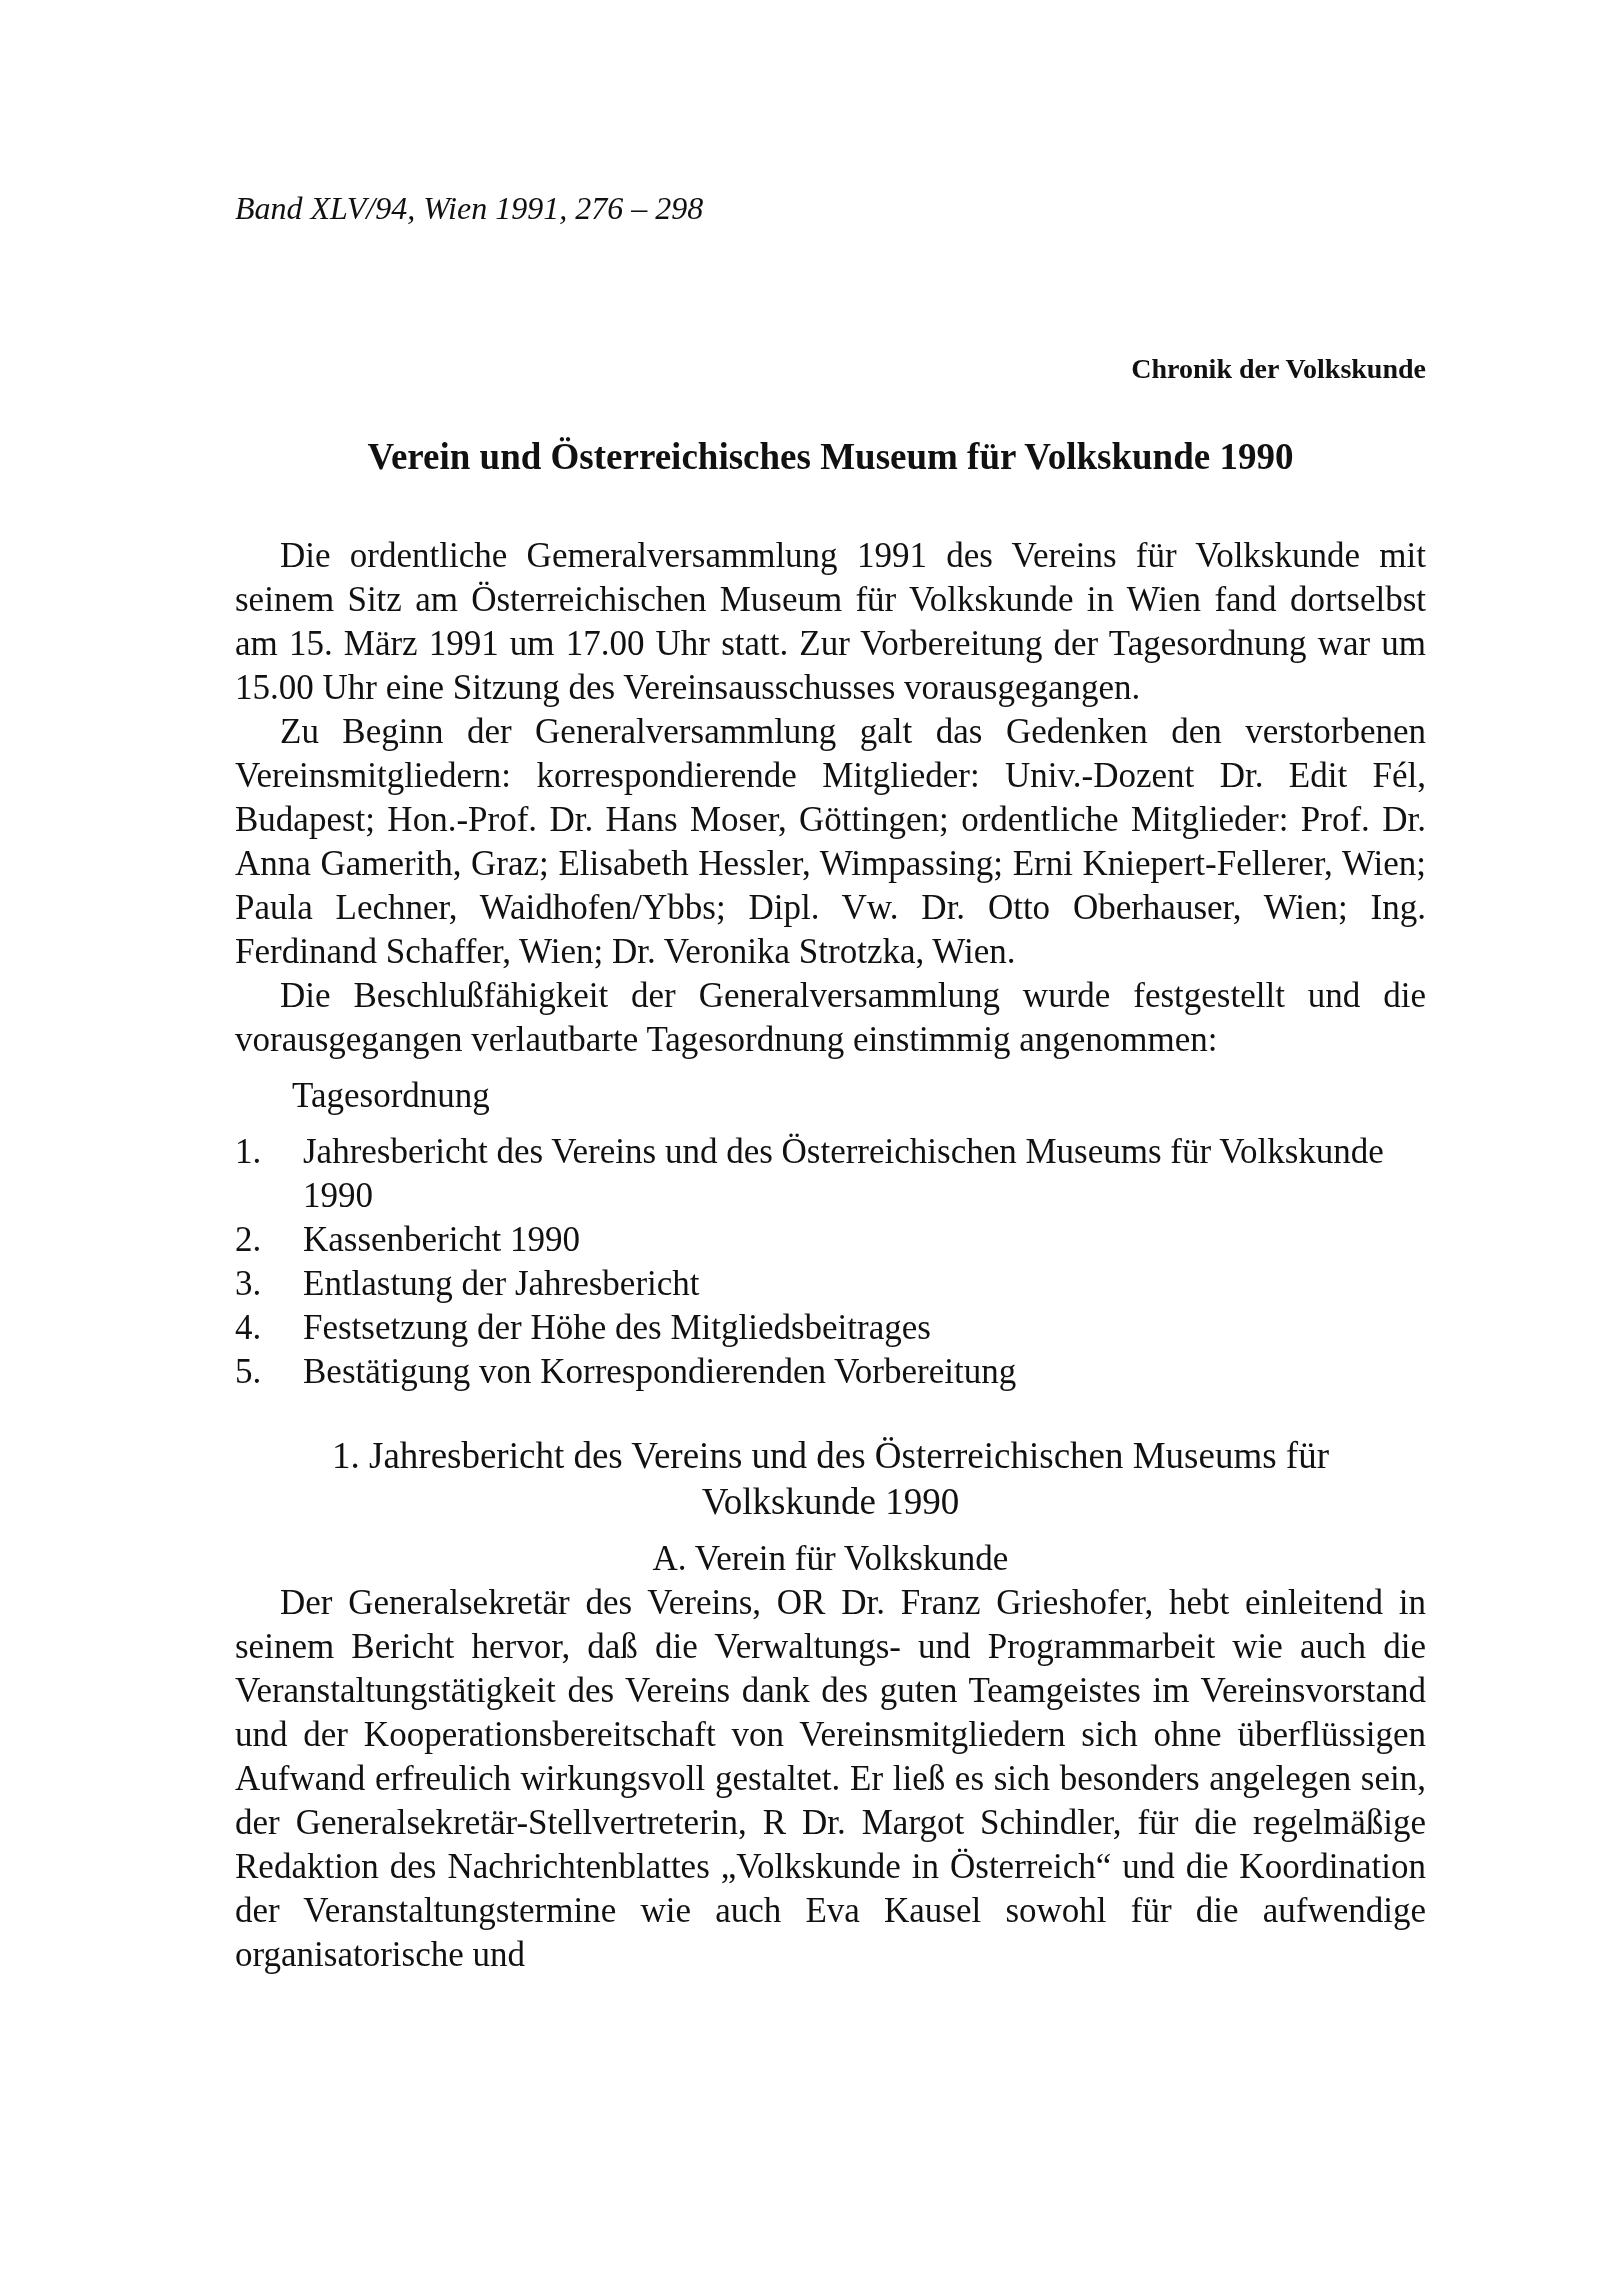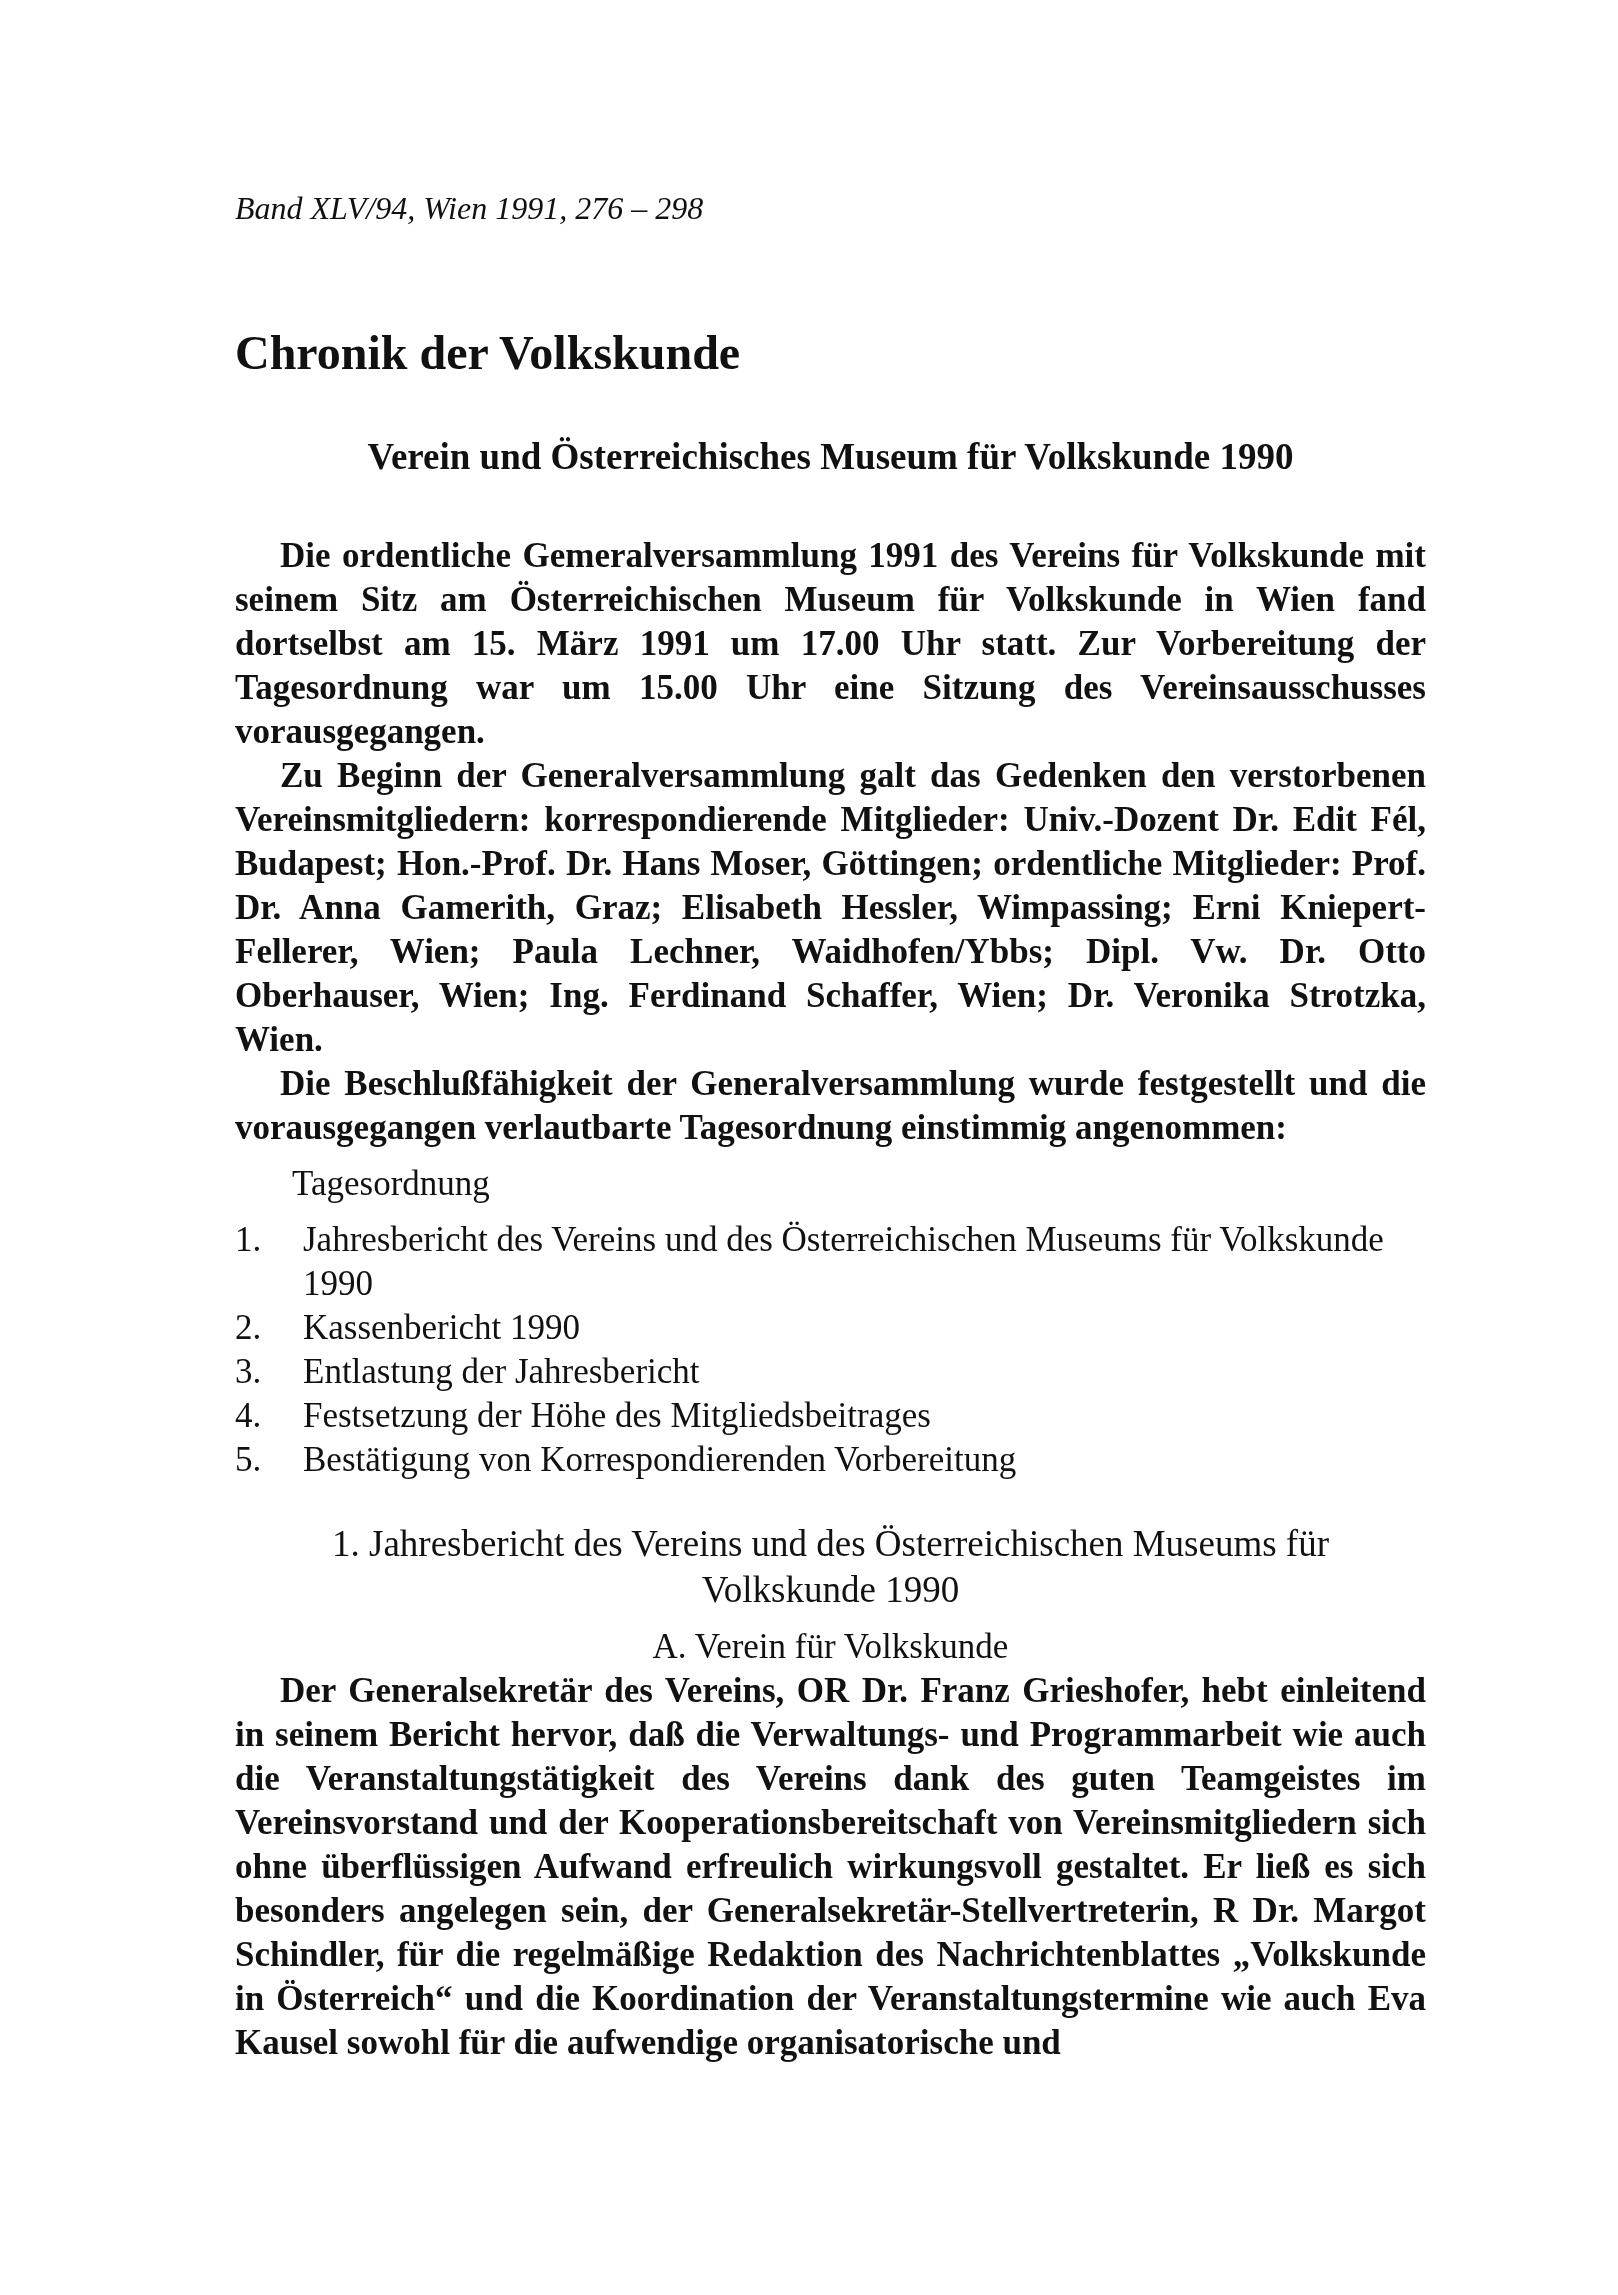--- a/index.html
+++ b/index.html
@@ -28,26 +28,26 @@
       width: 1191px;
       font-style: italic;
       font-size: 32px;
       line-height: 40px;
       display: flex;
       justify-content: space-between;
     }
     .running-head span { white-space: nowrap; }
     .title {
       position: absolute;
-      top: 328px;
+      top: 344px;
       left: 0;
       width: 1191px;
-      text-align: left;
+      text-align: right;
       font-weight: bold;
-      font-size: 48px;
+      font-size: 28px;
       line-height: 49px;
     }
     .subtitle {
       position: absolute;
       top: 434px;
       left: 0;
       width: 1191px;
       text-align: center;
       font-weight: bold;
       font-size: 37px;
@@ -59,21 +59,20 @@
       left: 0;
       width: 1191px;
       font-size: 35px;
       line-height: 44px;
     }
     .para {
       margin: 0;
       text-align: justify;
       text-indent: 45px;
       hyphens: manual;
-      font-weight: bold;
     }
     .agenda-head {
       margin: 12px;
       padding-left: 45px;
     }
     .agenda {
       list-style: none;
       margin: 0;
       padding: 0;
     }

